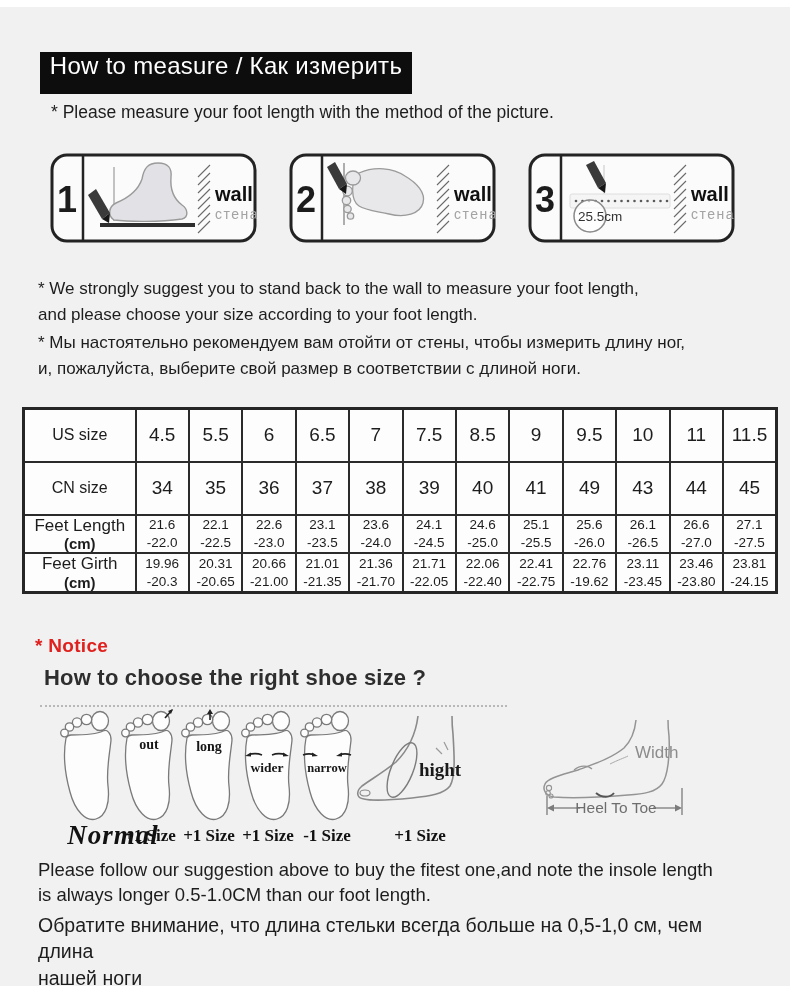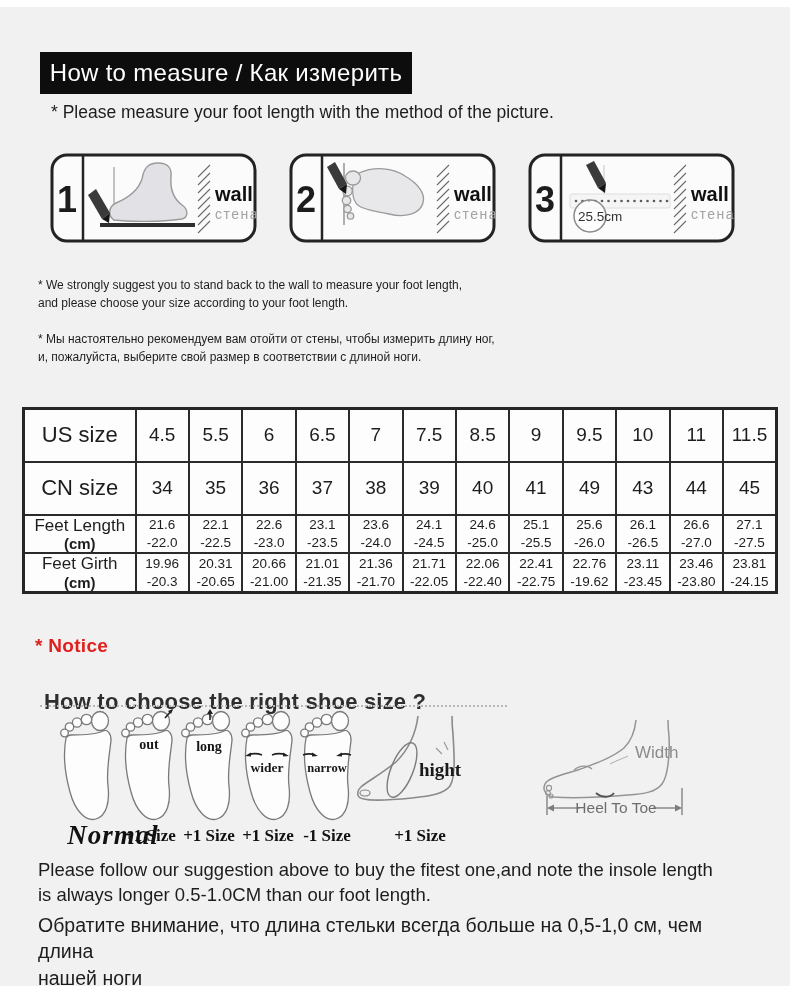--- a/index.html
+++ b/index.html
@@ -7,51 +7,51 @@
     position:relative;width:790px;height:997px;margin:0 auto;
     background:#f1f1f2;overflow:hidden;
     font-family:"Liberation Sans","DejaVu Sans",sans-serif;color:#1d1d1d;
   }
   .band{position:absolute;left:0;width:100%;background:#ffffff;}
   .band.top{top:0;height:7px;}
   .band.bottom{top:986px;height:11px;}
 
   .banner{
     position:absolute;left:40px;top:52px;width:372px;height:42px;
-    background:#0d0d0d;color:#ffffff;display:flex;align-items:center;
+    background:#0d0d0d;color:#ffffff;display:flex;align-items:flex-start;
     justify-content:center;font-size:24px;letter-spacing:.3px;
   }
   .subtitle{position:absolute;left:38px;top:102px;font-size:17.5px;margin-left:13px;}
 
   .steps{position:absolute;left:50px;top:153px;display:flex;gap:32px;}
 
-  .para{position:absolute;left:38px;width:716px;font-size:12px;line-height:1.5;white-space:pre-line;}
+  .para{position:absolute;left:38px;width:716px;font-size:17px;line-height:1.5;white-space:pre-line;}
   .para-en{top:276px;}
   .para-ru{top:330px;}
 
   table.size-table{
     position:absolute;left:22px;top:407px;width:756px;
     border-collapse:collapse;background:#fdfdfd;table-layout:fixed;
     border:3px solid #262626;
   }
   table.size-table th,table.size-table td{
     border:2px solid #2b2b2b;text-align:center;vertical-align:middle;padding:0;
     background:#fdfdfd;font-weight:normal;
   }
   table.size-table col.lblcol{width:112px;}
   tr.r-size{height:53px;}
   tr.r-range{height:35px;}
-  th.lbl-big{font-size:22px;}
+  th.lbl-big{font-size:16px;}
   th.lbl-small{font-size:17px;font-weight:bold;line-height:1.15;}
   th.lbl-small .unit{font-size:15px;font-weight:bold;}
   td.single{font-size:19px;margin-left:12px;}
   td.range{font-size:13.5px;line-height:1.3;}
 
   .notice{position:absolute;left:35px;top:635px;color:#e0201d;font-size:19px;font-weight:bold;letter-spacing:.3px;}
-  .question{position:absolute;left:44px;top:665px;font-size:22px;font-weight:bold;color:#2e2e2e;letter-spacing:.2px;margin-top:24px;}
+  .question{position:absolute;left:44px;top:665px;font-size:22px;font-weight:bold;color:#2e2e2e;letter-spacing:.2px;}
   .dotted{position:absolute;left:40px;top:705px;width:467px;border-top:2px dotted #b8b8b8;height:0;}
 
   .foot-svg{position:absolute;top:708px;width:56px;height:120px;}
   .foot-1{left:59px;} .foot-2{left:120px;} .foot-3{left:180px;} .foot-4{left:240px;} .foot-5{left:299px;}
   .hight-svg{position:absolute;left:352px;top:712px;width:132px;height:106px;}
   .width-svg{position:absolute;left:540px;top:718px;width:152px;height:102px;}
 
   .cap{position:absolute;top:826px;transform:translateX(-50%);
        font-family:"Liberation Serif","DejaVu Serif",serif;font-weight:bold;font-size:17px;color:#111;}
   .cap-normal{left:85px;top:820px;font-style:italic;font-size:27px;font-weight:bold;letter-spacing:1px;margin-left:28px;}

